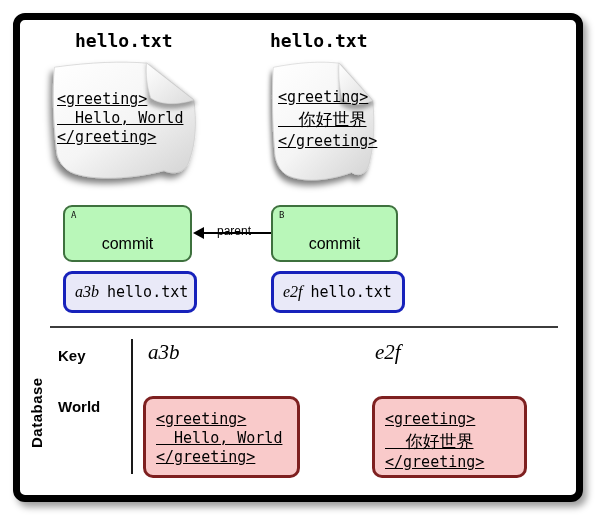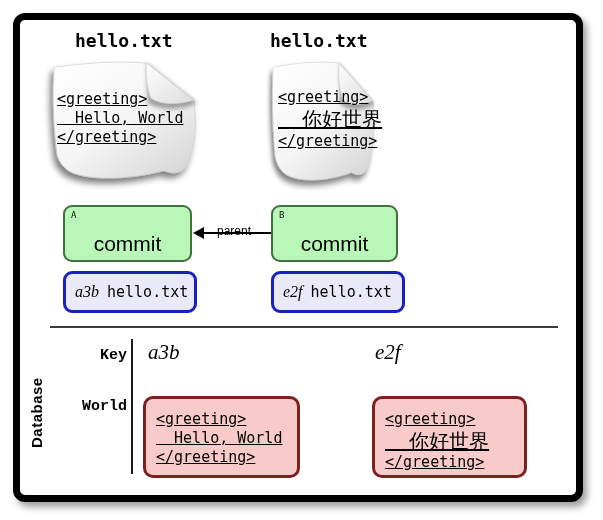--- a/index.html
+++ b/index.html
@@ -16,51 +16,51 @@
   .file-title{font-size:18px;font-weight:bold;font-family:"DejaVu Sans Mono",monospace;}
 
   
   svg.paper{overflow:visible;}
   .pbody{fill:url(#gpaper);stroke:#c8c8c8;stroke-width:.6;filter:url(#fdrop);}
   .pshad{fill:#3a3a3a;opacity:.45;filter:url(#fblur);}
   .pflap{fill:url(#gflap);stroke:#cfcfcf;stroke-width:.6;}
 
   .code{font-size:15px;line-height:19px;}
   .codeline{white-space:pre;text-decoration:underline;}
-  .zh{font-size:20px;line-height:25px;}
+  .zh{font-size:17px;line-height:25px;}
 
   
   .commit-box{box-sizing:border-box;border:2.5px solid var(--green_border);
               background:var(--green_fill);border-radius:9px;
               display:flex;align-items:center;justify-content:center;}
   .commit-tag{position:absolute;left:6px;top:3px;font-size:9px;color:#111;
               font-family:"DejaVu Sans Mono",monospace;}
-  .commit-label{font-family:"Liberation Sans",sans-serif;font-size:21px;margin-top:20px;}
+  .commit-label{font-family:"Liberation Sans",sans-serif;font-size:16px;margin-top:20px;}
 
   
   .arrow-line{background:#000;height:2px;}
   .arrow-head{width:0;height:0;border-top:6px solid transparent;
               border-bottom:6px solid transparent;border-right:11px solid #000;}
   .arrow-label{font-family:"Liberation Sans",sans-serif;font-size:12px;text-align:center;}
 
   
   .blob-box{box-sizing:border-box;border:3px solid var(--blue_border);
             background:var(--blue_fill);border-radius:9px;
             display:flex;align-items:center;padding-left:9px;font-size:15px;}
   .hash{font-family:"Liberation Serif",serif;font-style:italic;font-size:16px;}
   .blob-file{margin-left:8px;}
 
   
   .divider{background:#3c3c3c;}
   .vline{background:#1a1a1a;}
   .db-label{writing-mode:vertical-rl;transform:rotate(180deg);
             font-family:"Liberation Sans",sans-serif;font-weight:bold;font-size:15px;
             letter-spacing:.5px;}
-  .row-label{font-family:Liberation Mono, monospace;font-weight:bold;font-size:15px;
-             width:69px;text-align:right;}
+  .row-label{font-family:Liberation Sans, sans-serif;font-weight:bold;font-size:15px;
+             width:69px;}
   .db-key{font-family:"Liberation Serif",serif;font-style:italic;font-size:21px;}
   .value-box{box-sizing:border-box;border:3px solid var(--pink_border);
              background:var(--pink_fill);border-radius:10px;
              padding:11px 0 0 10px;font-size:15px;line-height:19px;}
 </style>
 </head>
 <body>
 
 <svg width="0" height="0" class="abs" aria-hidden="true">
   <defs>

